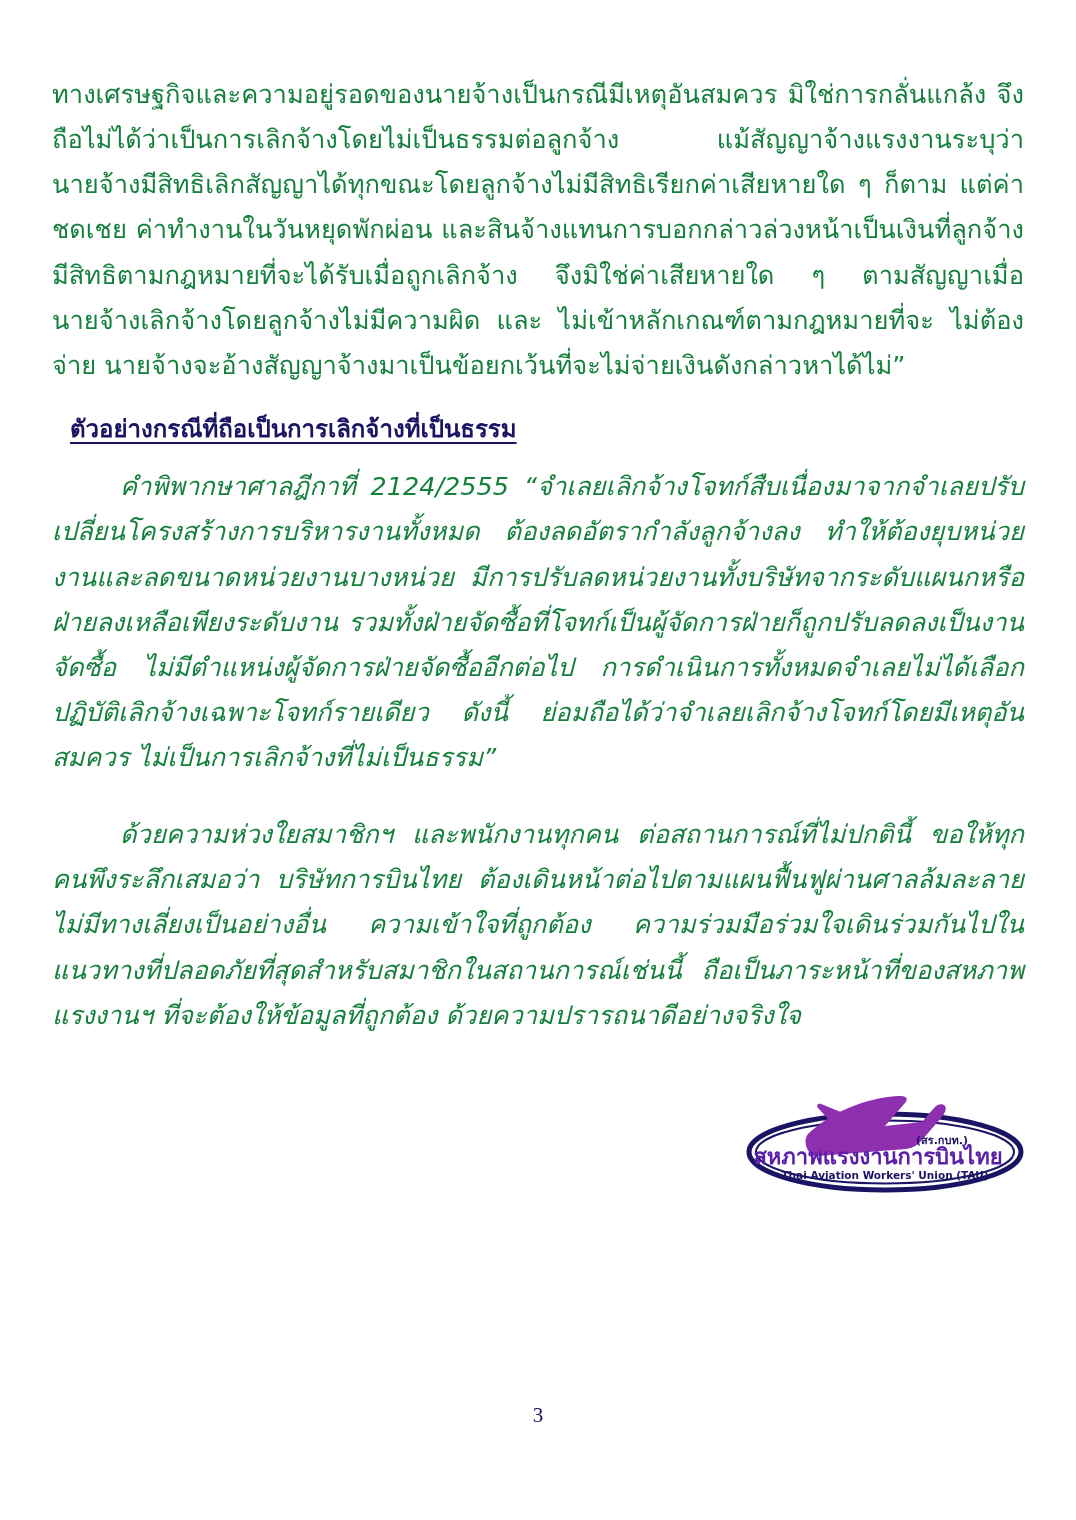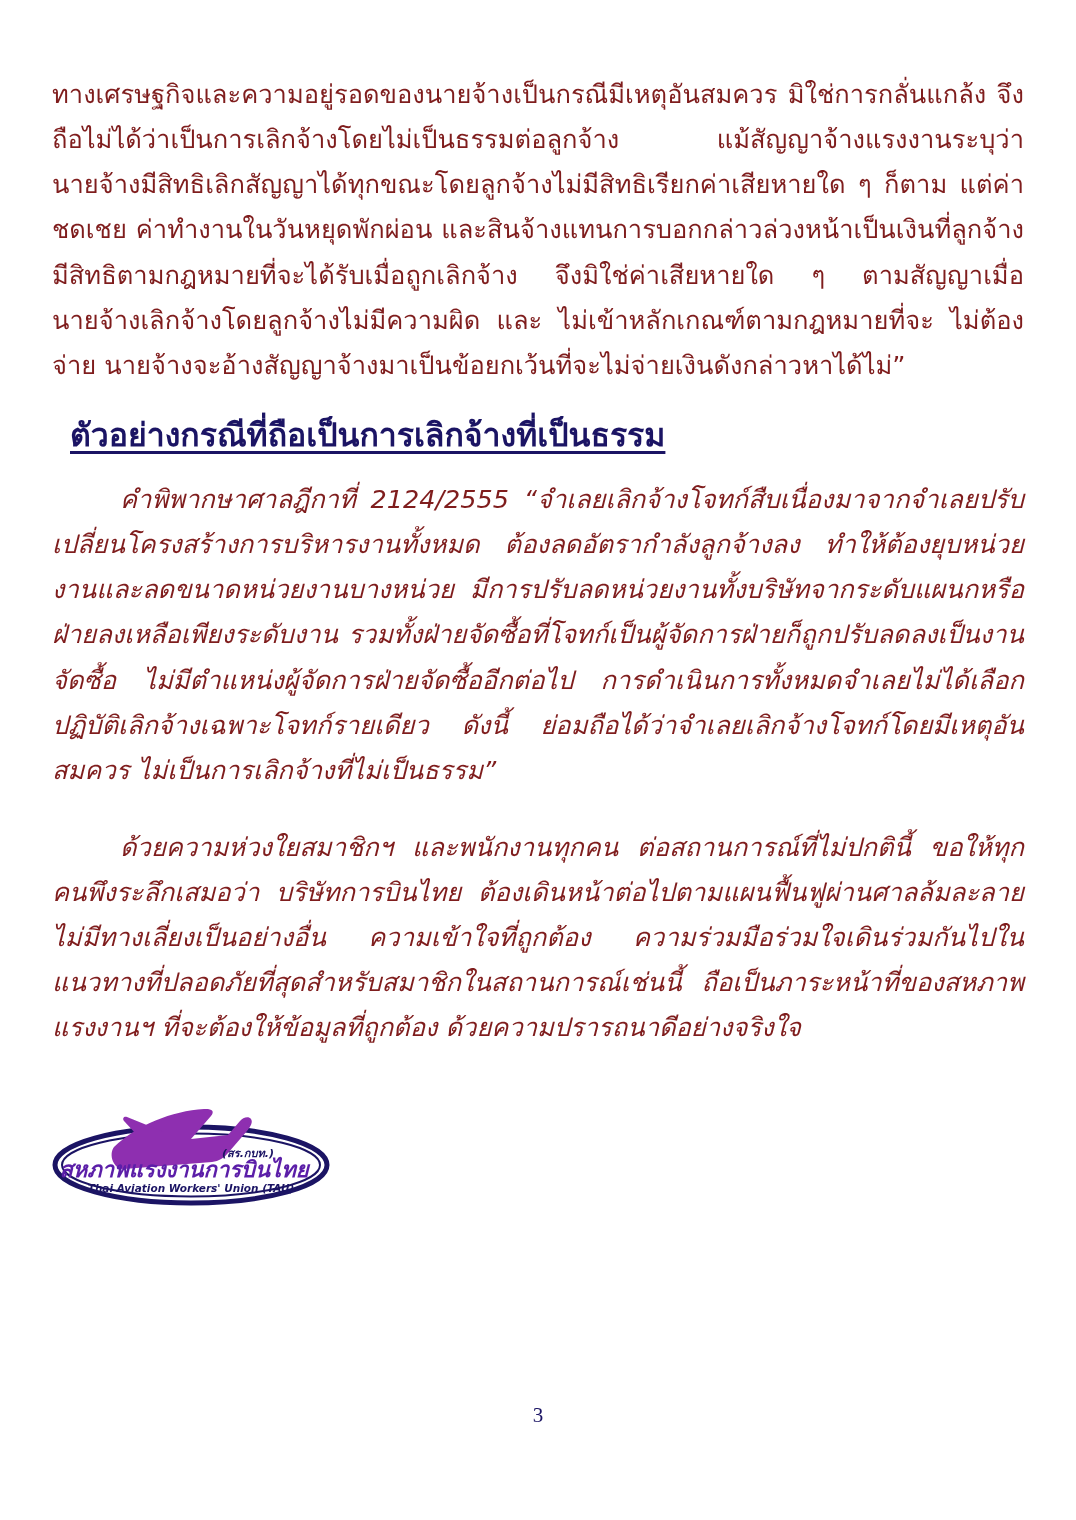--- a/index.html
+++ b/index.html
@@ -23,44 +23,43 @@
   }
   .doc-body {
     color: #1b1464;
     font-size: 25.5px;
     line-height: 1.77;
     text-align: justify;
     text-justify: inter-word;
   }
   .para {
     margin: 0 0 6px 0;
-    color: #7f1d1d;
+    color: #15803d;
   }
   .para.indent {
     text-indent: 68px;
     font-style: italic;
   }
   .spacer-sm { height: 16px; }
   .spacer-md { height: 26px; }
   .heading {
     margin: 0;
     color: #1b1464;
     font-weight: bold;
     text-decoration: underline;
     text-underline-offset: 5px;
     text-indent: 18px;
-    font-size: 32px;
+    font-size: 24px;
     line-height: 1.6;
   }
   .logo-wrap {
     margin-top: 44px;
     display: flex;
-    justify-content: flex-start;
+    justify-content: flex-end;
     align-items: center;
-    font-style: italic;
   }
   .logo {
     position: relative;
     width: 278px;
     height: 112px;
   }
   .logo svg { display: block; }
   .page-number {
     position: absolute;
     left: 0;

